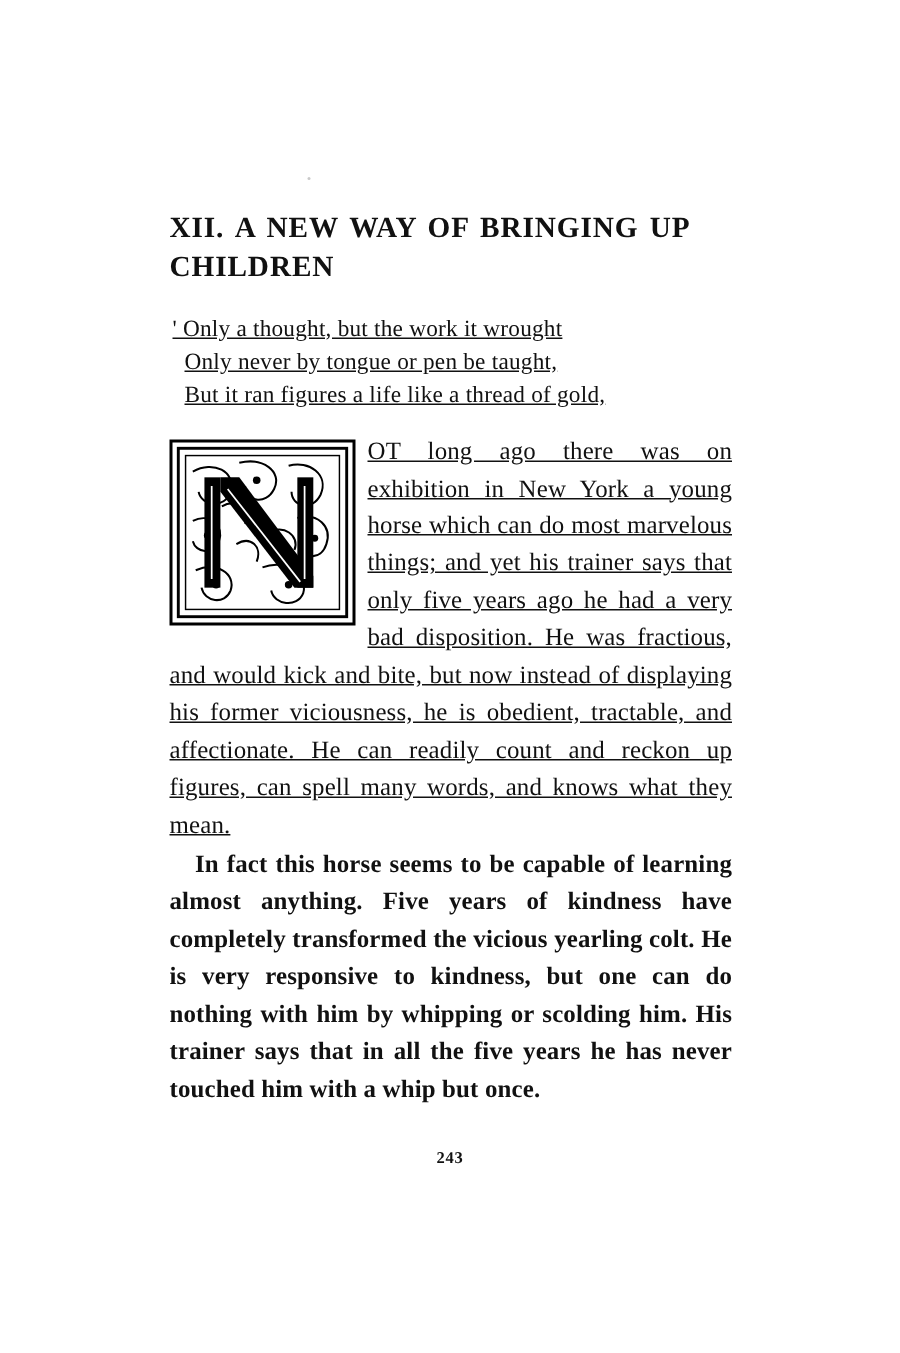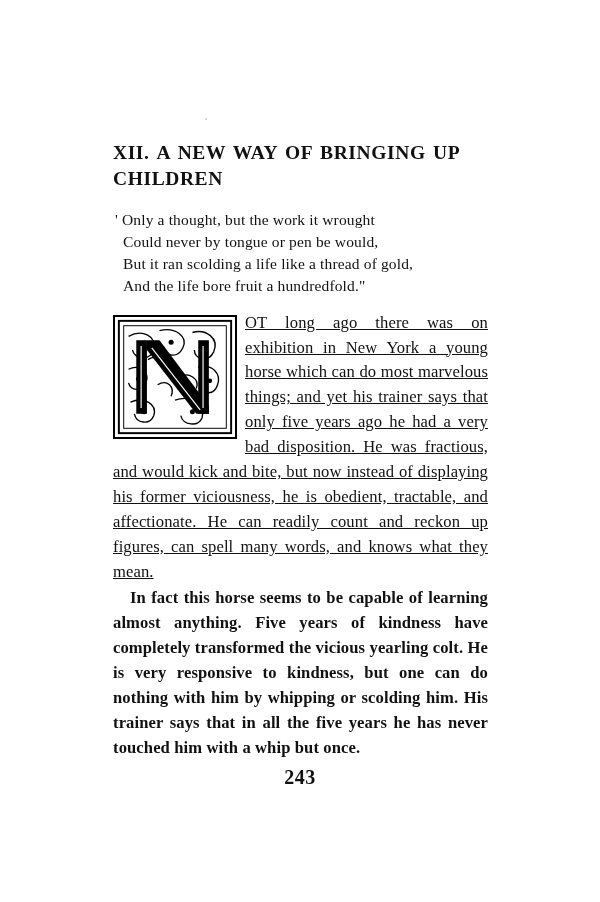--- a/index.html
+++ b/index.html
@@ -46,20 +46,21 @@
   .epigraph {
     margin: 0 0 14px 0;
     padding-left: 10px;
     font-size: 15.5px;
     line-height: 1.42;
     letter-spacing: 0.15px;
   }
   .epigraph .line {
     display: block;
     white-space: pre;
+    text-decoration: underline;
   }
   .epigraph .line.first {
     text-indent: -8px;
   }
 
   .body-text {
     font-size: 16.6px;
     line-height: 1.5;
     text-align: justify;
     letter-spacing: 0.1px;
@@ -96,21 +97,21 @@
     width: 100%;
     height: 100%;
   }
 
   .folio {
     position: absolute;
     left: 0;
     top: 766px;
     width: 600px;
     text-align: center;
-    font-size: 20px;
+    font-size: 11px;
     font-weight: bold;
     letter-spacing: 0.5px;
   }
 
   .speck {
     position: absolute;
     width: 2px;
     height: 2px;
     background: #c9c9c9;
     border-radius: 50%;
@@ -124,23 +125,22 @@
   <div class="speck" style="left:205px; top:118px;"></div>
 
   <div class="content">
 
     <h1 class="chapter-title">
       <span class="num">XII.</span><span>A NEW WAY OF BRINGING UP CHILDREN</span>
     </h1>
 
     <div class="epigraph">
       <span class="line first">' Only a thought, but the work it wrought</span>
-      <span class="line">Could never by tongue or pen be would,</span>
-      <span class="line">But it ran scolding a life like a thread of gold,</span>
-      <span class="line">And the life bore fruit a hundredfold."</span>
+      <span class="line">Only never by tongue or pen be taught,</span>
+      <span class="line">But it ran figures a life like a thread of gold,</span>
     </div>
 
     <div class="body-text">
 
       <div class="dropcap">
         <svg viewBox="0 0 124 124" xmlns="http://www.w3.org/2000/svg">
           <rect x="4" y="4" width="116" height="116" fill="#ffffff" stroke="#000000" stroke-width="2"></rect>
           <rect x="9" y="9" width="106" height="106" fill="#ffffff" stroke="#000000" stroke-width="1"></rect>
 
           <g fill="none" stroke="#000000" stroke-width="1.4">

